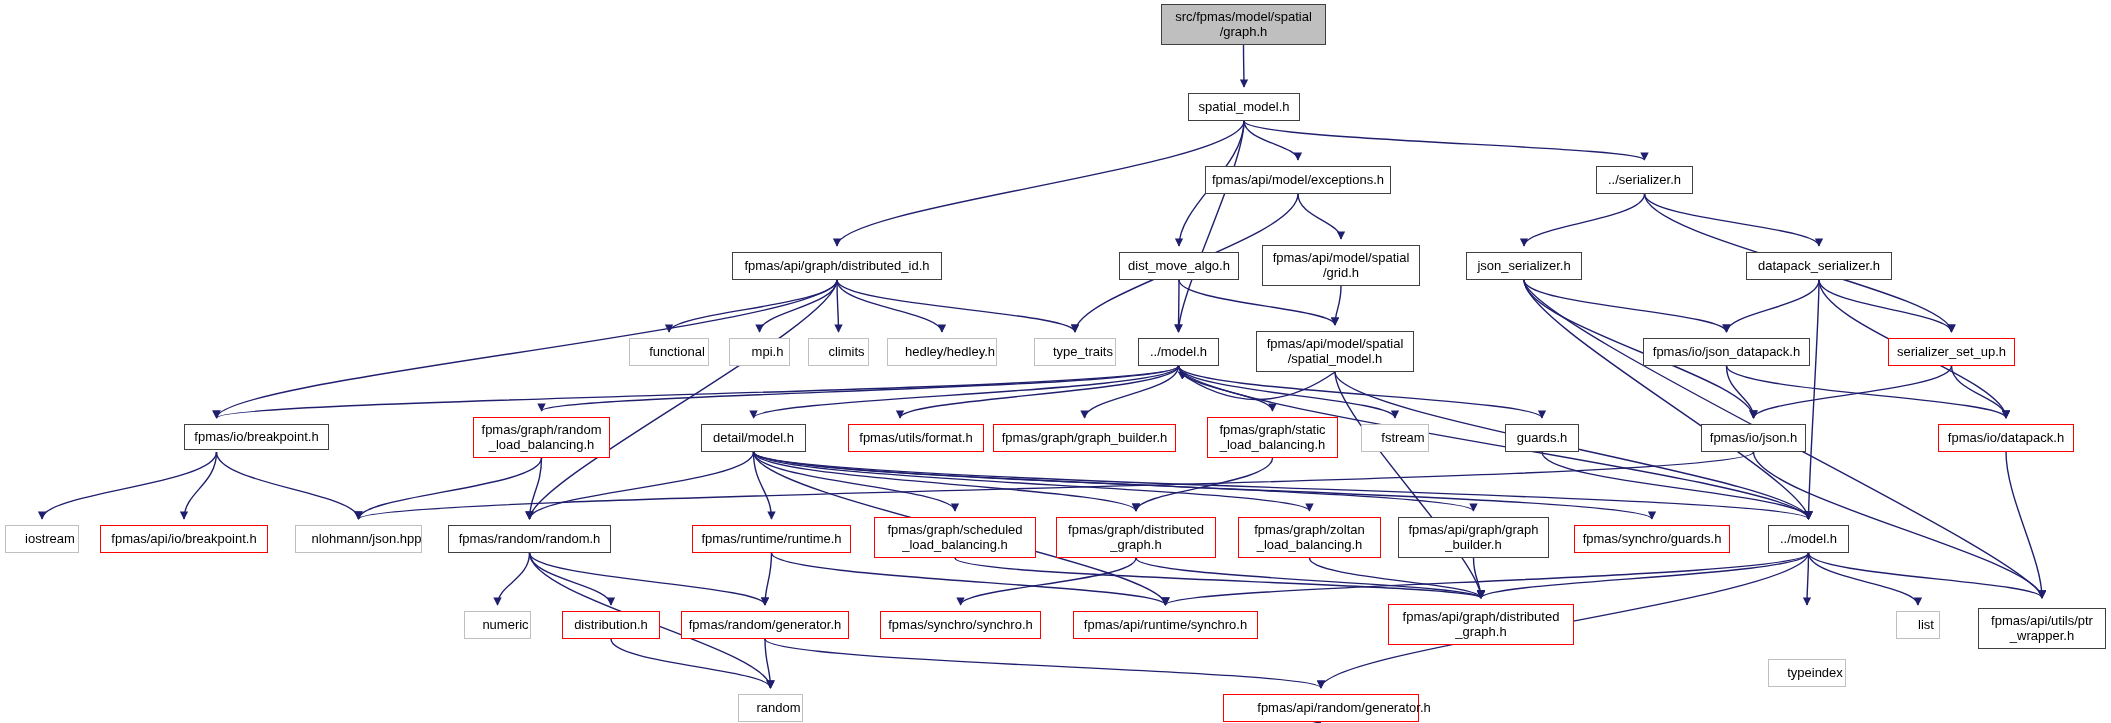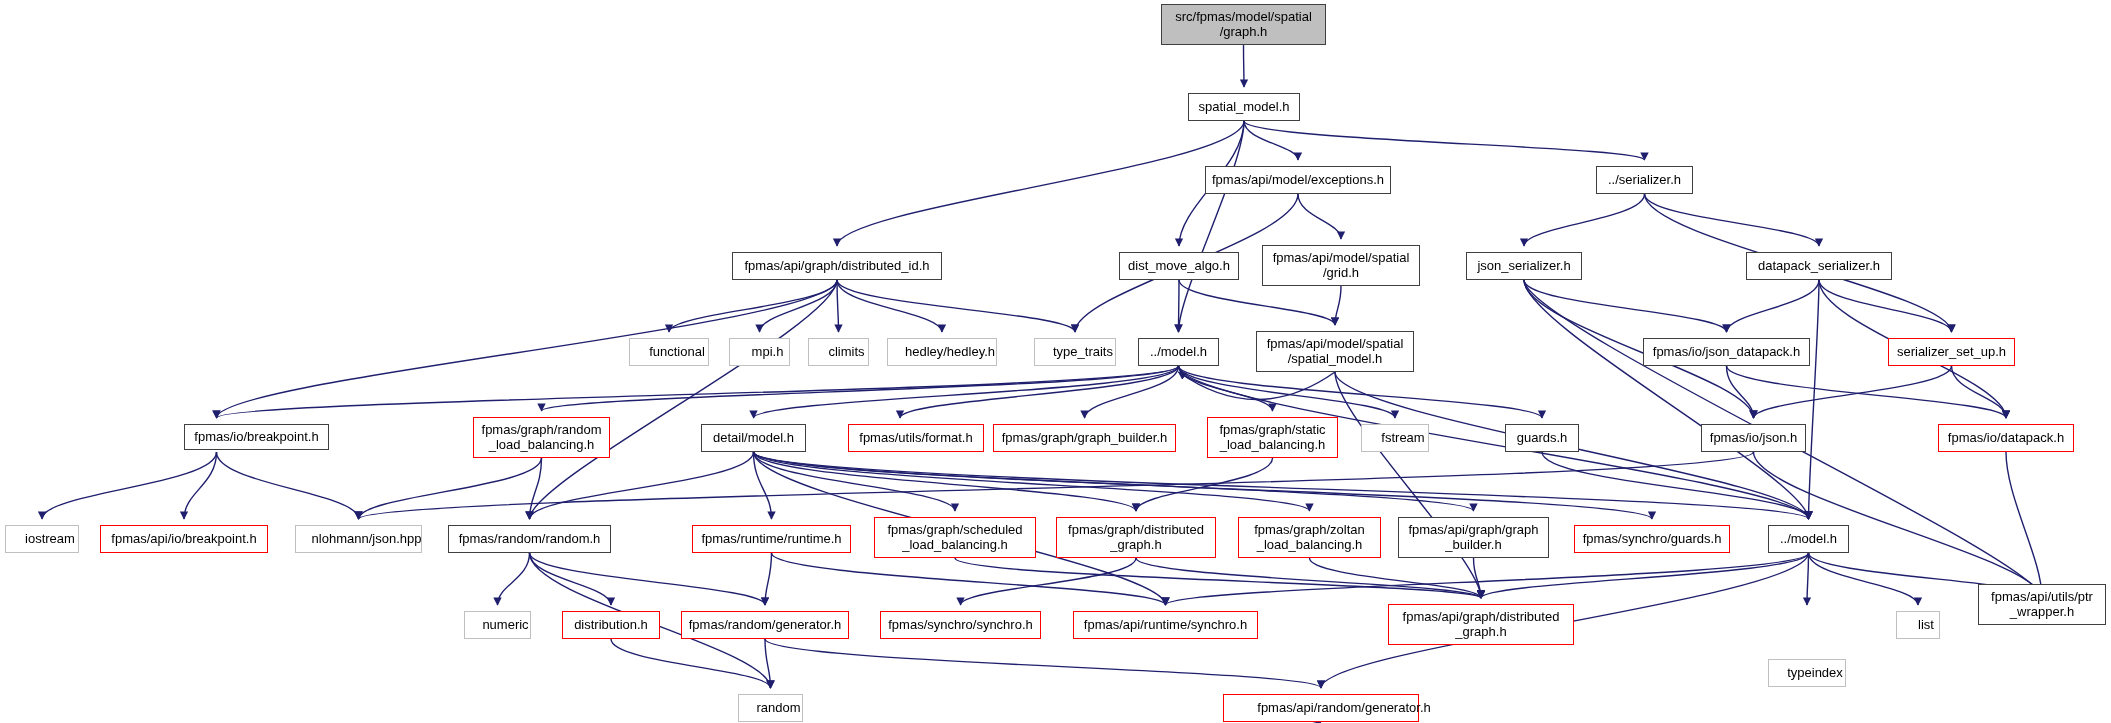--- a/index.html
+++ b/index.html
@@ -164,18 +164,18 @@
       <div class="node b-dark" style="left: 1768px; top: 525px; width: 81px; height: 28px; font-size: 13px;"><span>../model.h</span></div>
       <div class="node b-grey" style="left: 464px; top: 611px; width: 67px; height: 28px; font-size: 13px;"><span>numeric</span></div>
       <div class="node b-red" style="left: 562px; top: 611px; width: 98px; height: 28px; font-size: 13px;"><span>distribution.h</span></div>
       <div class="node b-red" style="left: 681px; top: 611px; width: 168px; height: 28px; font-size: 13px;"><span>fpmas/random/generator.h</span></div>
       <div class="node b-red" style="left: 880px; top: 611px; width: 161px; height: 28px; font-size: 13px;"><span>fpmas/synchro/synchro.h</span></div>
       <div class="node b-red" style="left: 1073px; top: 611px; width: 185px; height: 28px; font-size: 13px;"><span>fpmas/api/runtime/synchro.h</span></div>
       <div class="node b-red" style="left: 1388px; top: 604px; width: 186px; height: 41px; font-size: 13px;"><span>fpmas/api/graph/distributed
 _graph.h</span></div>
       <div class="node b-grey" style="left: 1768px; top: 611px; width: 78px; height: 28px; font-size: 13px; margin-top: 48px;"><span>typeindex</span></div>
       <div class="node b-grey" style="left: 1896px; top: 611px; width: 44px; height: 28px; font-size: 13px;"><span>list</span></div>
-      <div class="node b-dark" style="left: 1978px; top: 584px; width: 128px; height: 41px; font-size: 13px;"><span>fpmas/api/utils/ptr
+      <div class="node b-dark" style="left: 1978px; top: 608px; width: 128px; height: 41px; font-size: 13px;"><span>fpmas/api/utils/ptr
 _wrapper.h</span></div>
       <div class="node b-grey" style="left: 738px; top: 694px; width: 65px; height: 28px; font-size: 13px;"><span>random</span></div>
       <div class="node b-red" style="left: 1223px; top: 694px; width: 196px; height: 28px; font-size: 13px; padding-left: 46px;"><span>fpmas/api/random/generator.h</span></div>
     </div>
 </div>
 
 </body></html>

